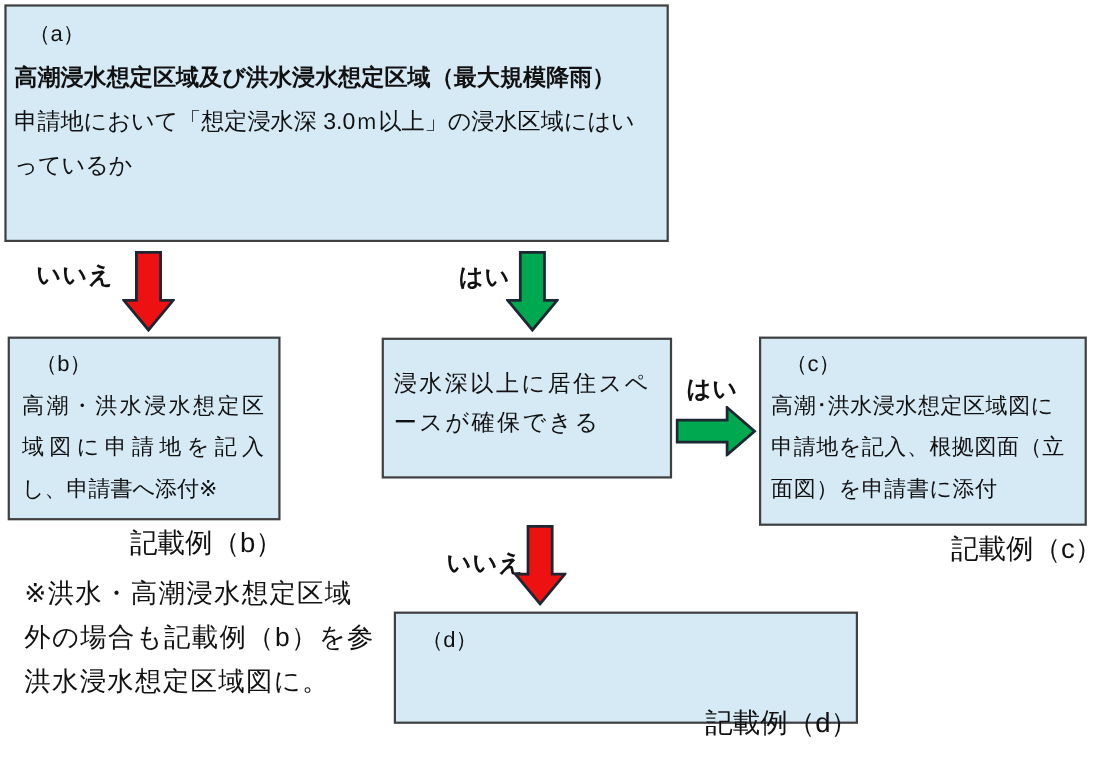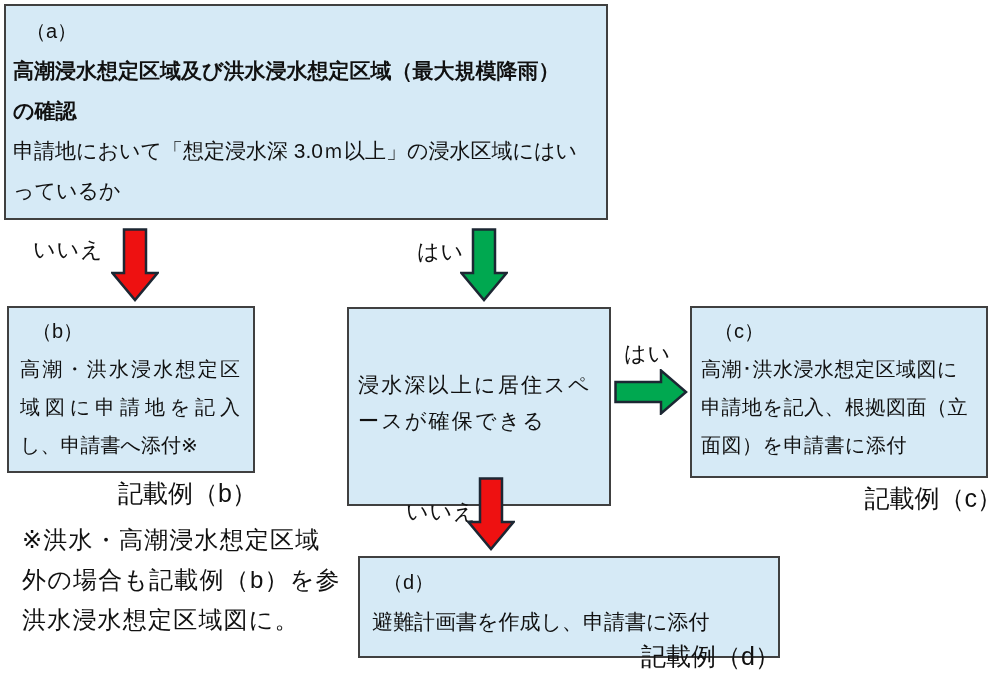--- a/index.html
+++ b/index.html
@@ -16,36 +16,36 @@
   .stage{position:relative;width:1000px;height:690px;background:#ffffff;overflow:hidden;}
   .fbox{
     position:absolute;
     background:var(--box-fill);
     border:2px solid var(--box-border);
   }
   .tag{font-size:20px;}
   .ln{white-space:nowrap;}
   .just{text-align:justify;text-align-last:justify;white-space:normal;}
   .caption{position:absolute;font-weight:normal;font-size:25px;text-align:right;white-space:nowrap;}
-  .yn{position:absolute;font-weight:normal;font-size:22px;white-space:nowrap;letter-spacing:1px;text-align:right;}
+  .yn{position:absolute;font-weight:bold;font-size:22px;white-space:nowrap;letter-spacing:1px;text-align:right;}
   .arrow{position:absolute;}
   .arrow svg{display:block;width:100%;height:100%;}
   .arrow polygon{stroke:var(--arrow-outline);stroke-width:2.5;stroke-linejoin:miter;}
   .arrow.red polygon{fill:var(--arrow-red);}
   .arrow.green polygon{fill:var(--arrow-green);}
 
   
   .box-a{left:4px;top:4px;width:604px;height:216px;padding:5px 10px 0 7px;font-size:21px;line-height:40px;}
   .box-a .tag{text-indent:13px;}
   .box-a .bold{font-weight:bold;}
   
   .box-b{left:7px;top:306px;width:248px;height:167px;padding:4px 13px 0 11px;font-size:20px;line-height:38px;}
   .box-b .tag{text-indent:12px;}
   
-  .box-center{left:347px;top:307px;width:264px;height:199px;padding:0 6px 8px 9px;
+  .box-center{left:347px;top:307px;width:264px;height:128px;padding:0 6px 8px 9px;
     display:flex;flex-direction:column;justify-content:center;
     font-size:21px;line-height:36px;letter-spacing:2.2px;}
   
   .box-c{left:690px;top:306px;width:298px;height:172px;padding:4px 6px 0 9px;font-size:20px;line-height:38px;letter-spacing:0.5px;}
   .box-c .tag{text-indent:13px;letter-spacing:0;}
   
   .box-d{left:358px;top:556px;width:422px;height:102px;padding:4px 10px 0 12px;font-size:21px;line-height:40px;}
   .box-d .tag{text-indent:11px;}
 
   .caption-b{left:7px;top:477px;width:250px;}
@@ -65,21 +65,20 @@
   .note{position:absolute;left:22px;top:520px;font-size:24px;line-height:40px;letter-spacing:1.2px;}
 </style>
 </head>
 <body>
 
 <div class="stage">
 
   <div class="fbox box-a">
     <div class="ln tag">（a）</div>
     <div class="ln bold">高潮浸水想定区域及び洪水浸水想定区域（最大規模降雨）</div>
-    <div class="ln bold">の確認</div>
     <div class="ln">申請地において「想定浸水深 3.0ｍ以上」の浸水区域にはい</div>
     <div class="ln">っているか</div>
   </div>
 
   <div class="yn label-no-1">いいえ</div>
   <div class="yn label-yes-1">はい</div>
 
   <div class="arrow red arrow-no-1">
     <svg viewBox="0 0 48 74" preserveAspectRatio="none" aria-hidden="true">
       <polygon points="13,1.5 35,1.5 35,45 46.5,45 24,72 1.5,45 13,45"></polygon>
@@ -122,21 +121,20 @@
 
   <div class="yn label-no-2">いいえ</div>
   <div class="arrow red arrow-no-2">
     <svg viewBox="0 0 48 74" preserveAspectRatio="none" aria-hidden="true">
       <polygon points="13,1.5 35,1.5 35,45 46.5,45 24,72 1.5,45 13,45"></polygon>
     </svg>
   </div>
 
   <div class="fbox box-d">
     <div class="ln tag">（d）</div>
-    <div class="ln">避難計画書を作成し、申請書に添付</div>
   </div>
   <div class="caption caption-d">記載例（d）</div>
 
   <div class="note">
     <div class="ln">※洪水・高潮浸水想定区域</div>
     <div class="ln">外の場合も記載例（b）を参</div>
     <div class="ln">洪水浸水想定区域図に。</div>
   </div>
 
 </div>

